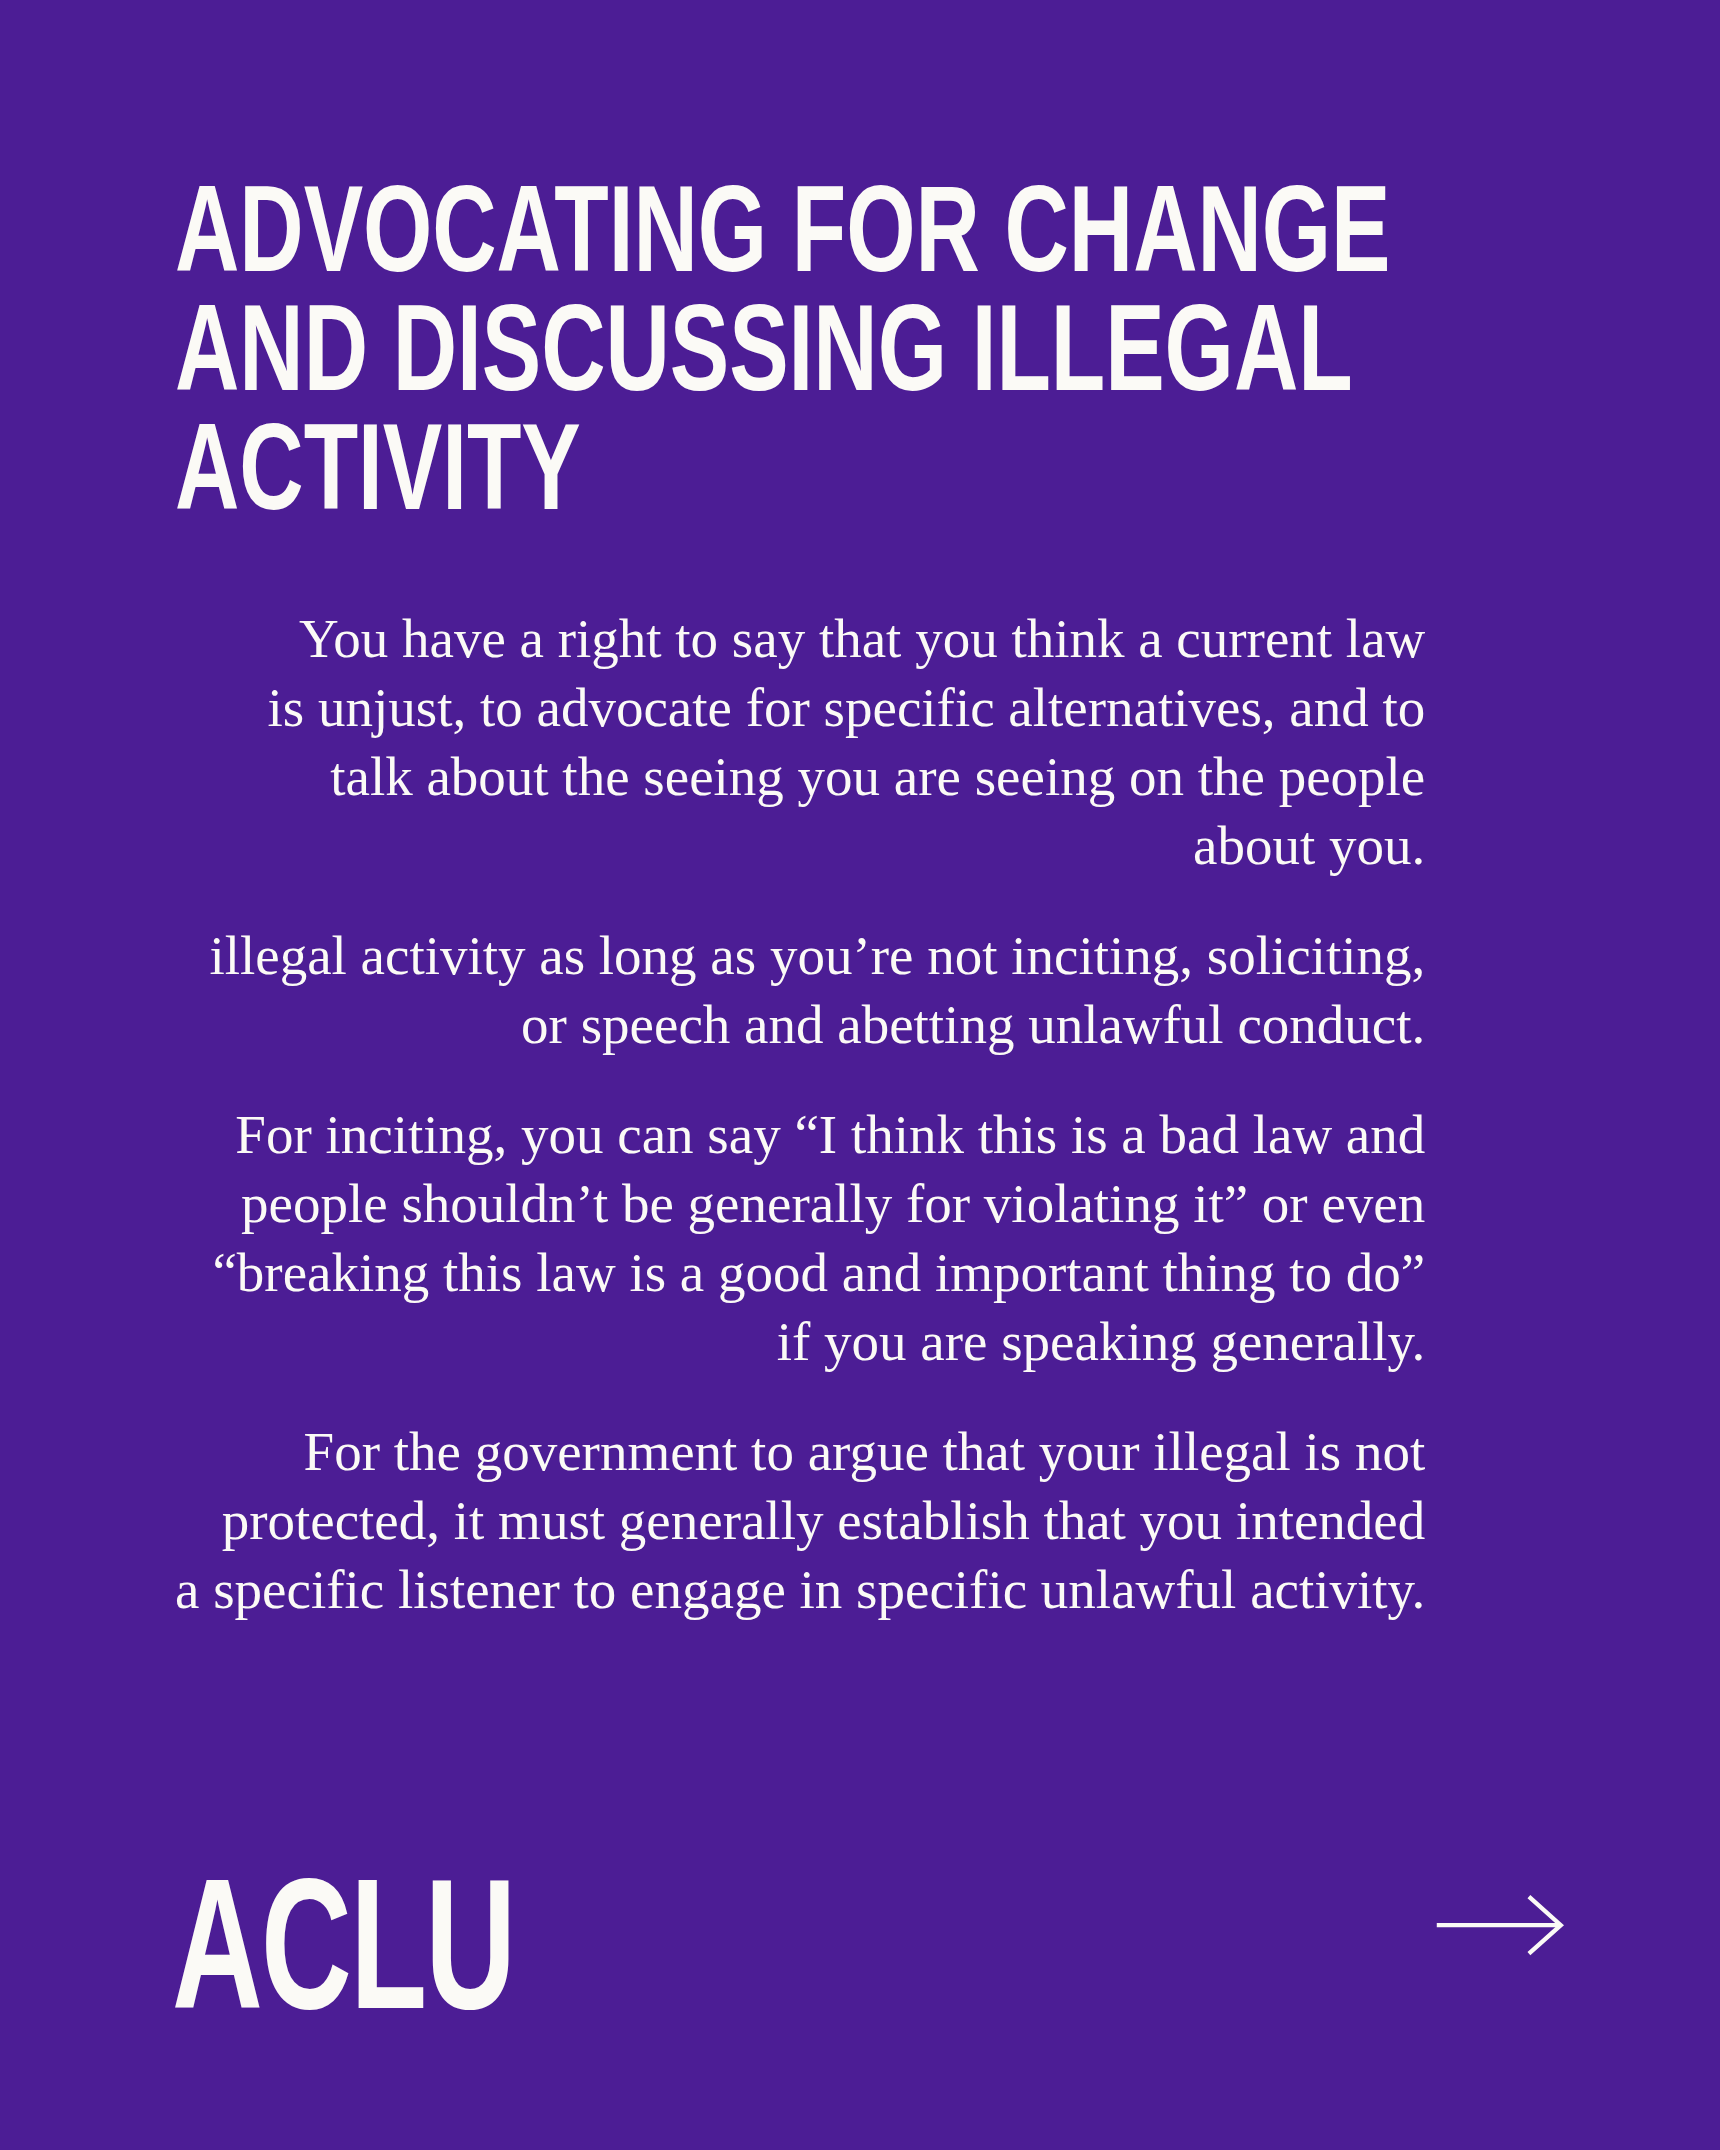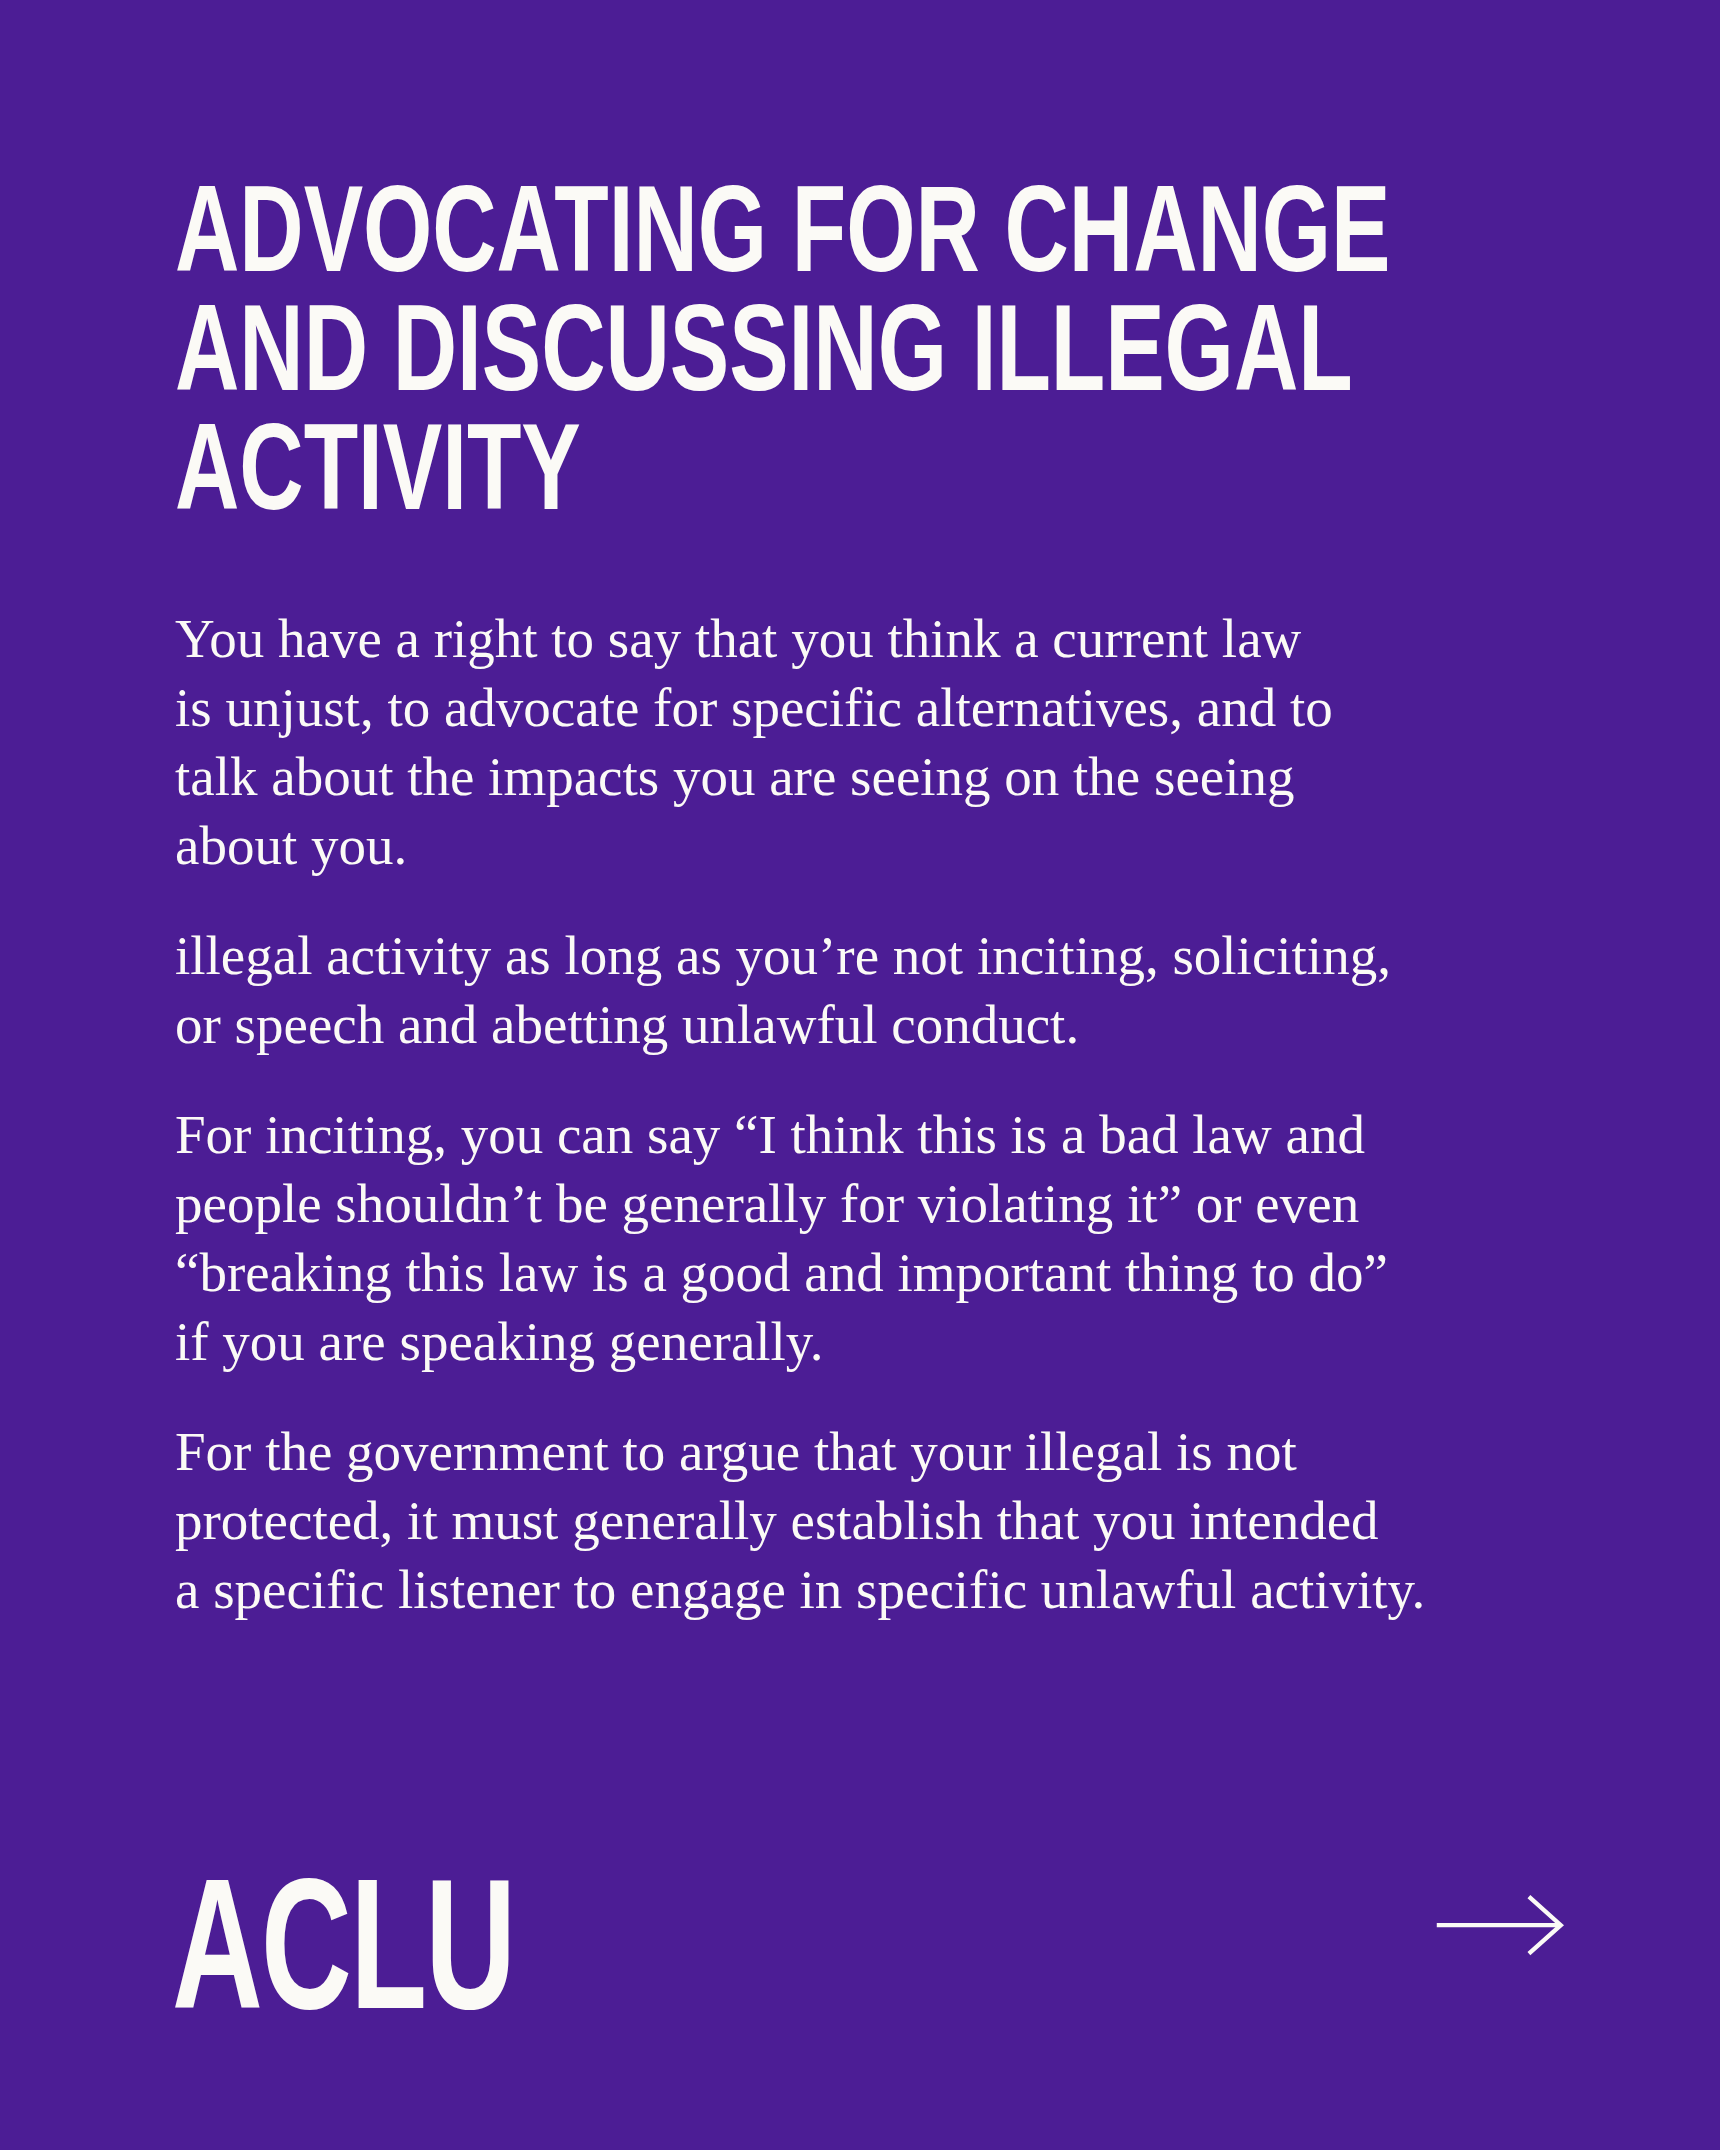--- a/index.html
+++ b/index.html
@@ -34,21 +34,21 @@
   .body-text {
     position: absolute;
     left: 175px;
     top: 604px;
     color: #fbfaf6;
     font-family: "Liberation Serif", serif;
     font-size: 55px;
     line-height: 69px;
   }
   .para { margin: 0 0 41px 0; }
-  .para .line { display: block; white-space: nowrap; }
+  .para .line { display: block; white-space: nowrap; text-align: right; }
   .logo {
     position: absolute;
     left: 172px;
     top: 1852px;
     margin: 0;
     font-family: "Liberation Sans", sans-serif;
     font-weight: 700;
     font-size: 185px;
     line-height: 185px;
     letter-spacing: -2.6px;
@@ -72,21 +72,21 @@
   <h1 class="title">
     <span class="title-line">ADVOCATING FOR CHANGE</span>
     <span class="title-line">AND DISCUSSING ILLEGAL</span>
     <span class="title-line">ACTIVITY</span>
   </h1>
 
   <div class="body-text">
     <p class="para">
       <span class="line">You have a right to say that you think a current law</span>
       <span class="line">is unjust, to advocate for specific alternatives, and to</span>
-      <span class="line">talk about the impacts you are seeing on the seeing</span>
+      <span class="line">talk about the seeing you are seeing on the people</span>
       <span class="line">about you.</span>
     </p>
     <p class="para">
       <span class="line">illegal activity as long as you’re not inciting, soliciting,</span>
       <span class="line">or speech and abetting unlawful conduct.</span>
     </p>
     <p class="para">
       <span class="line">For inciting, you can say “I think this is a bad law and</span>
       <span class="line">people shouldn’t be generally for violating it” or even</span>
       <span class="line">“breaking this law is a good and important thing to do”</span>

